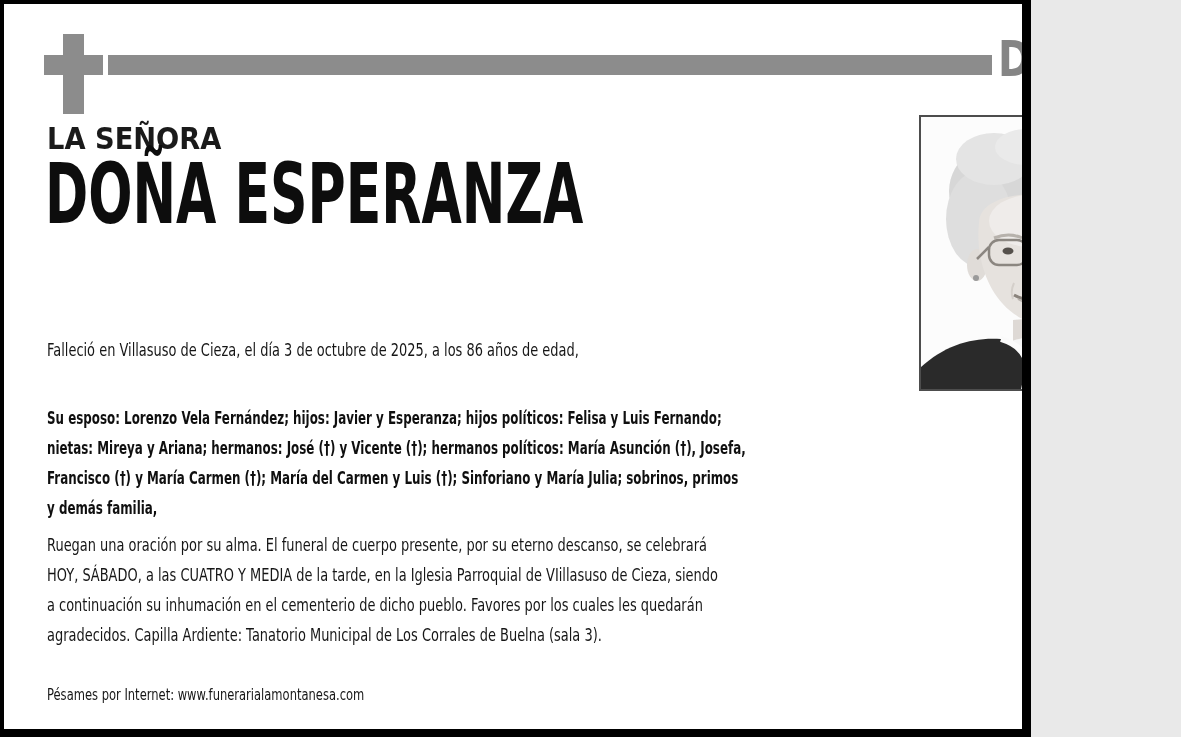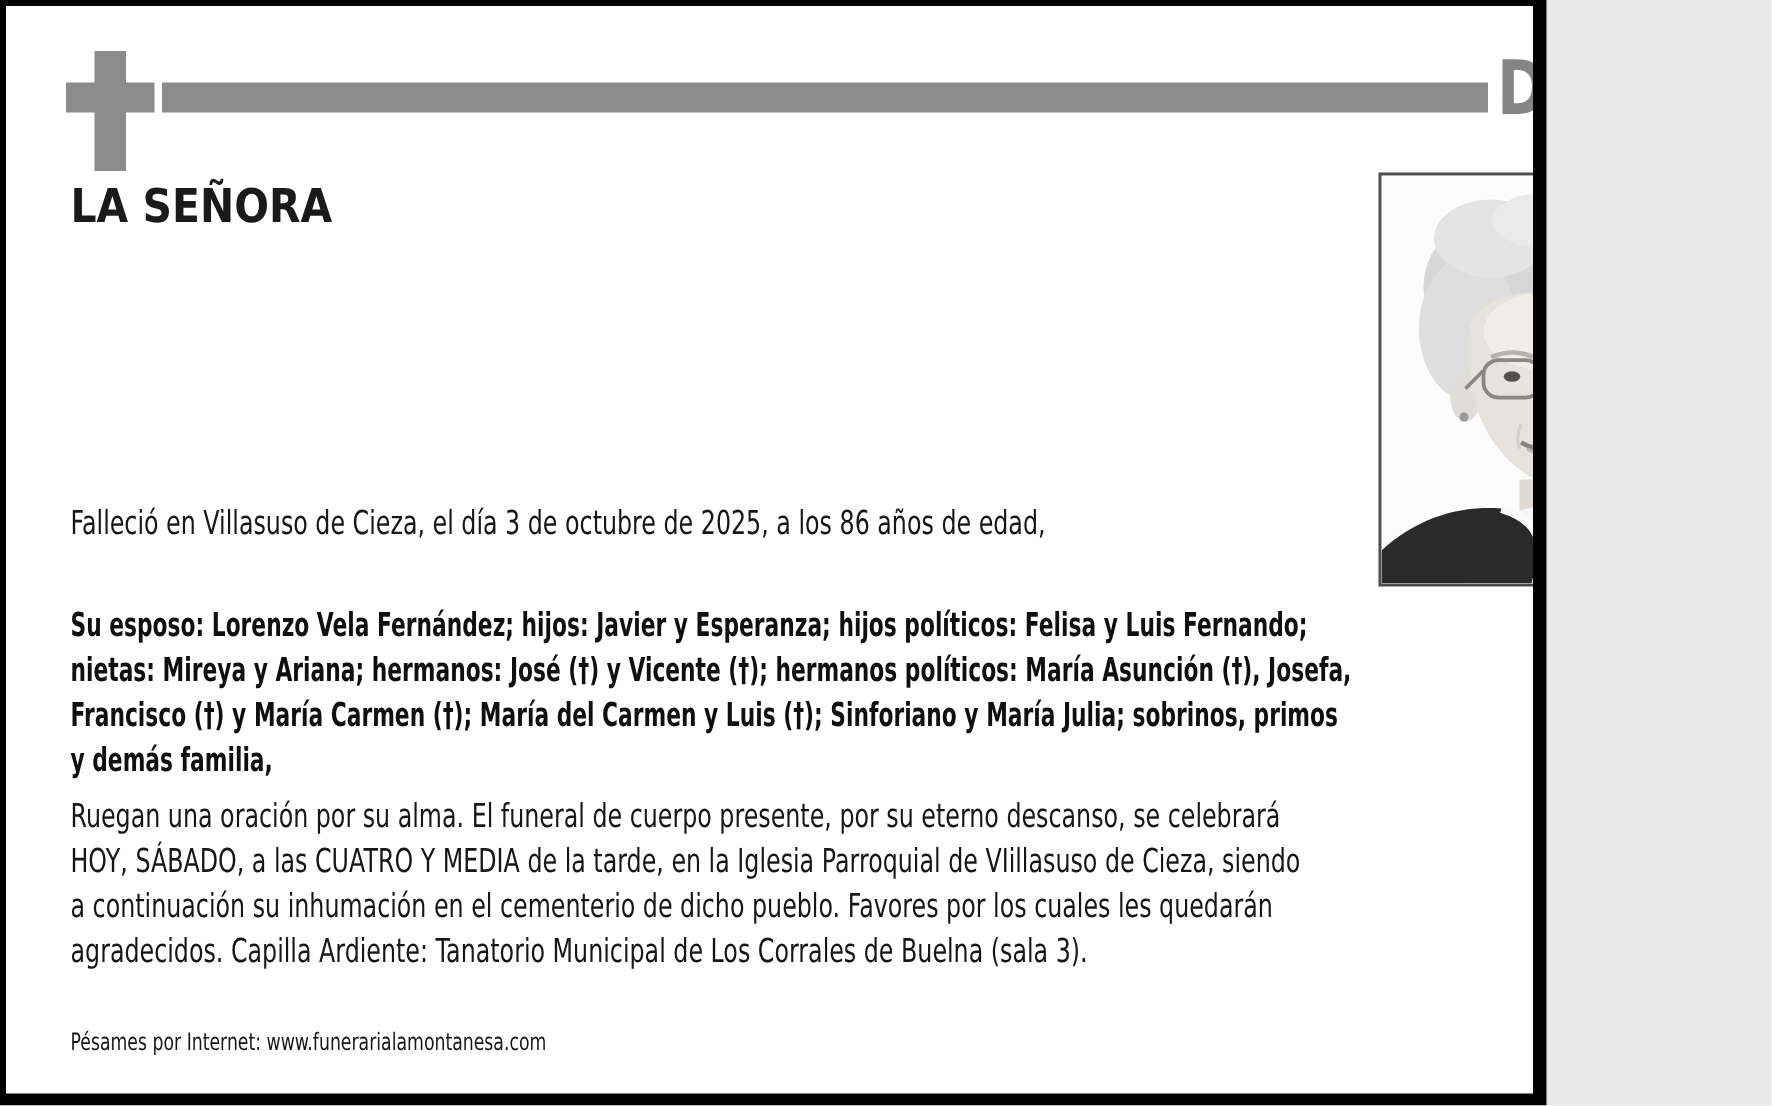--- a/index.html
+++ b/index.html
@@ -32,21 +32,21 @@
   .photo{position:absolute;left:915px;top:111px;width:216px;height:272px;margin:0;
          border:2px solid #4d4d4d;background:#fdfdfd;overflow:hidden;}
   .photo svg{display:block;}
 
   .honorific{position:absolute;left:43px;top:116px;font-size:31px;font-weight:bold;color:#1a1a1a;}
 
   .name{position:absolute;left:41px;top:143px;margin:0;font-size:84px;line-height:95px;
         font-weight:bold;color:#0d0d0d;}
   .name .nline{display:block;}
 
-  .para{position:absolute;left:43px;font-size:22px;line-height:30px;color:#161616;}
+  .para{position:absolute;left:43px;font-size:18px;line-height:30px;color:#161616;}
   .para .ln{display:block;height:30px;}
   .p-death{top:331px;}
   .p-family{top:399px;font-weight:bold;color:#0f0f0f;}
   .p-funeral{top:526px;}
   .p-dateline{top:644px;}
   .p-condolences{top:676px;font-size:16px;}
 </style>
 </head>
 <body>
 
@@ -113,20 +113,21 @@
       <path d="M80,222 C96,227 104,235 106,247" stroke="#fafafa" stroke-width="6" fill="none"></path>
       <path d="M124,243 C128,231 140,224 154,221" stroke="#f0f0f0" stroke-width="5" fill="none"></path>
     </svg>
   </figure>
 
   <div class="honorific">
     <span class="cx s88">LA SEÑORA</span>
   </div>
 
   <h1 class="name">
+    <span class="nline"><span class="cx s62">DOÑA ESPERANZA</span></span>
   </h1>
 
   <div class="para p-death">
     <div class="ln"><span class="cx s72">Falleció en Villasuso de Cieza, el día 3 de octubre de 2025, a los 86 años de edad,</span></div>
   </div>
 
   <div class="para p-family">
     <div class="ln"><span class="cx s66">Su esposo: Lorenzo Vela Fernández; hijos: Javier y Esperanza; hijos políticos: Felisa y Luis Fernando;</span></div>
     <div class="ln"><span class="cx s66">nietas: Mireya y Ariana; hermanos: José (†) y Vicente (†); hermanos políticos: María Asunción (†), Josefa,</span></div>
     <div class="ln"><span class="cx s66">Francisco (†) y María Carmen (†); María del Carmen y Luis (†); Sinforiano y María Julia; sobrinos, primos</span></div>

